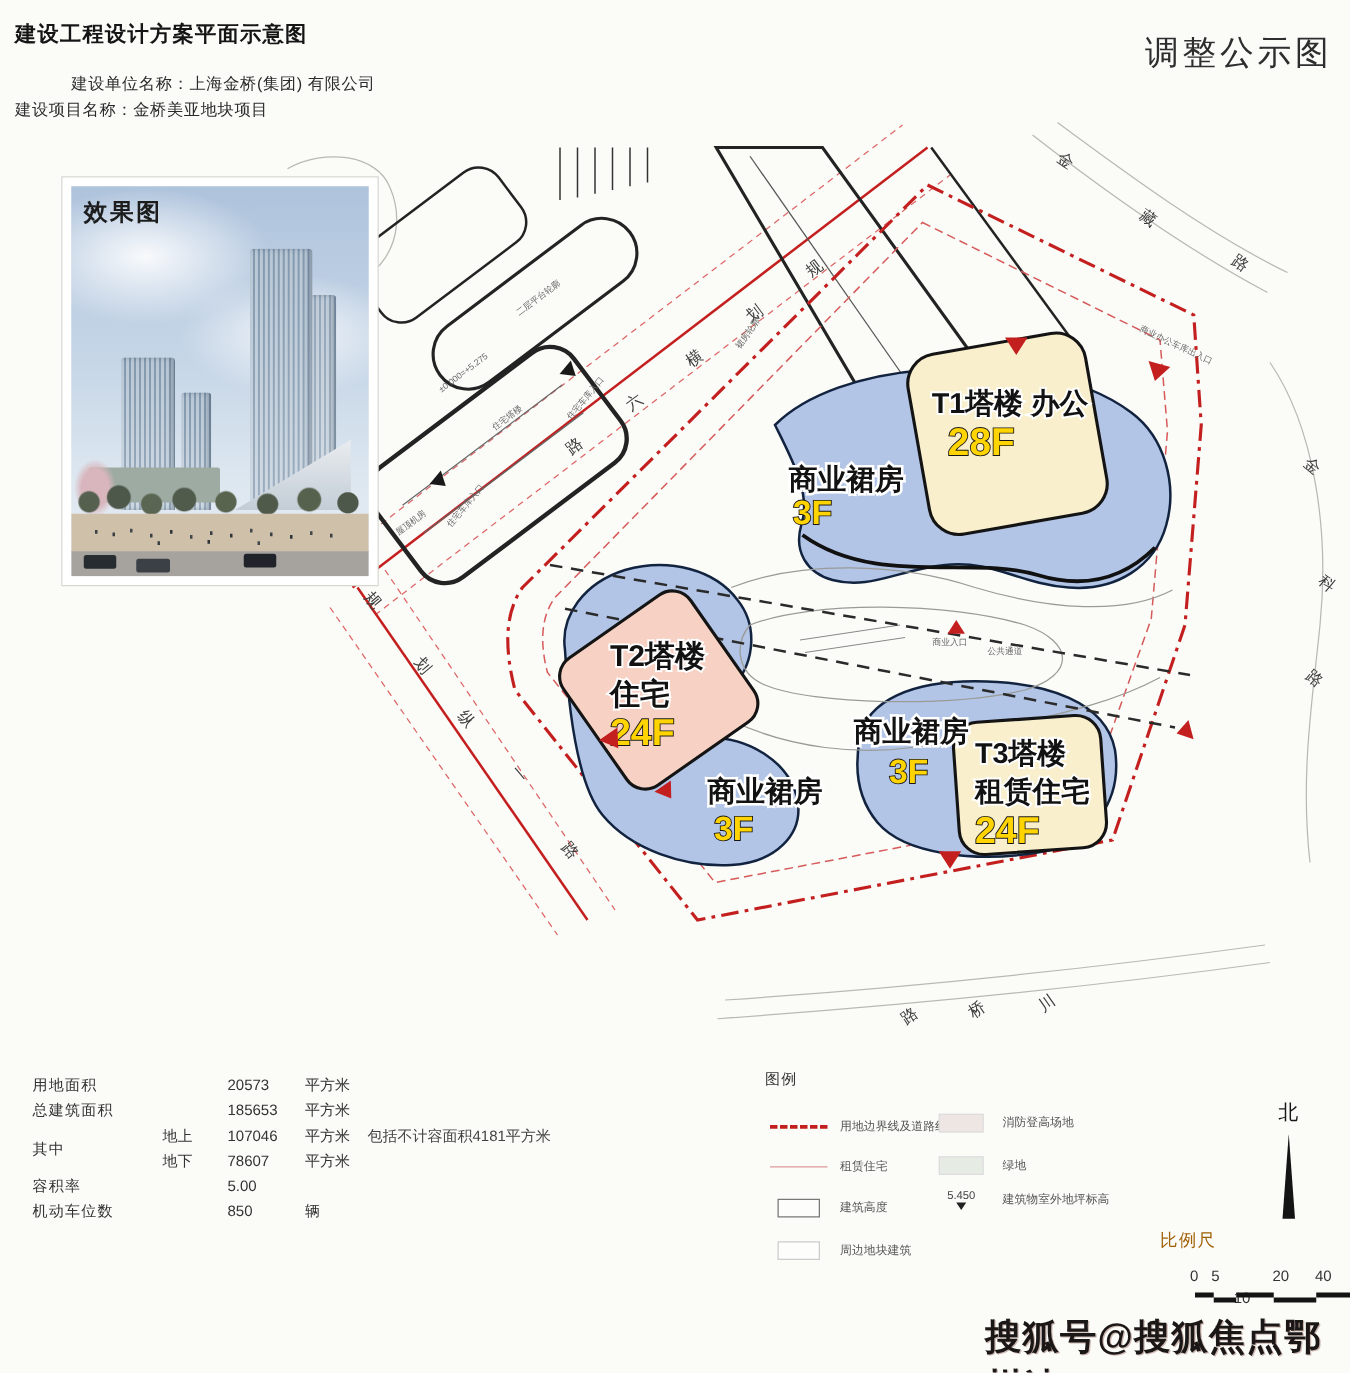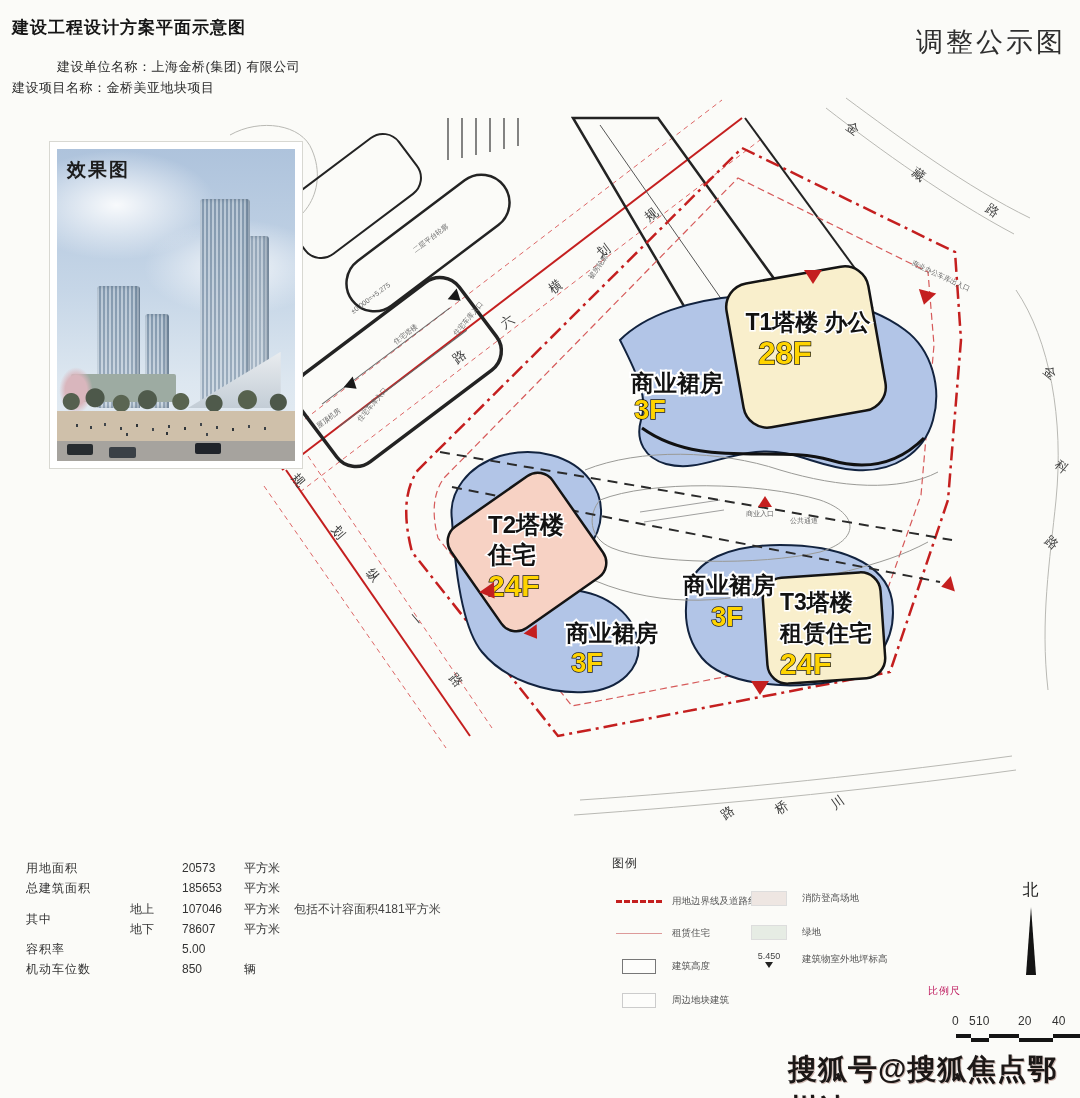--- a/index.html
+++ b/index.html
@@ -99,21 +99,21 @@
   .sw-fire{width:34px;height:13px;background:#eee6e2;border:1px solid #ddd;}
   .sw-green{width:34px;height:13px;background:#e6ece4;border:1px solid #ddd;}
   .sw-elev{flex-direction:column;display:flex;align-items:center;font-size:9px;color:#444;}
   .sw-elev .tri{width:0;height:0;border-left:4px solid transparent;border-right:4px solid transparent;border-top:6px solid #222;margin-top:1px;}
 
   
   .compass{left:1005px;top:880px;width:52px;text-align:center;}
   .compass .n{font-size:16px;color:#161616;letter-spacing:1px;}
   .compass .needle{margin:6px auto 0;width:0;height:0;
     border-left:5px solid transparent;border-right:5px solid transparent;border-bottom:68px solid #141414;}
-  .sb-label{left:928px;top:984px;font-size:10px;color:#be185d;letter-spacing:1px;}
+  .sb-label{left:928px;top:984px;font-size:14px;color:#a16207;letter-spacing:1px;}
   .sb-ticks{left:952px;top:1014px;width:130px;height:14px;font-size:12px;color:#333;}
   .sb-ticks span{position:absolute;top:0;}
   .sb-bar{left:956px;top:1034px;width:124px;height:10px;}
   .sb-seg{position:absolute;height:4px;background:#141414;}
 
   
   .watermark{left:788px;top:1050px;font-size:29px;font-weight:bold;color:#1b1716;letter-spacing:1px;
     text-shadow:1px 1px 0 rgba(120,60,50,.35);}
 </style>
 </head>
@@ -394,21 +394,21 @@
 </div>
 
 <div class="abs compass">
   <div class="n">北</div>
   <div class="needle"></div>
 </div>
 <div class="abs sb-label">比例尺</div>
 <div class="abs sb-ticks">
   <span style="left:0;">0</span>
   <span style="left:17px;">5</span>
-  <span style="left:24px;">10</span>
+  <span style="left:35px;margin-top:17px;">10</span>
   <span style="left:66px;">20</span>
   <span style="left:100px;">40</span>
 </div>
 <div class="abs sb-bar">
   <span class="sb-seg" style="left:0;top:0;width:15px;"></span>
   <span class="sb-seg" style="left:15px;top:4px;width:18px;"></span>
   <span class="sb-seg" style="left:33px;top:0;width:30px;"></span>
   <span class="sb-seg" style="left:63px;top:4px;width:34px;"></span>
   <span class="sb-seg" style="left:97px;top:0;width:27px;"></span>
 </div>

